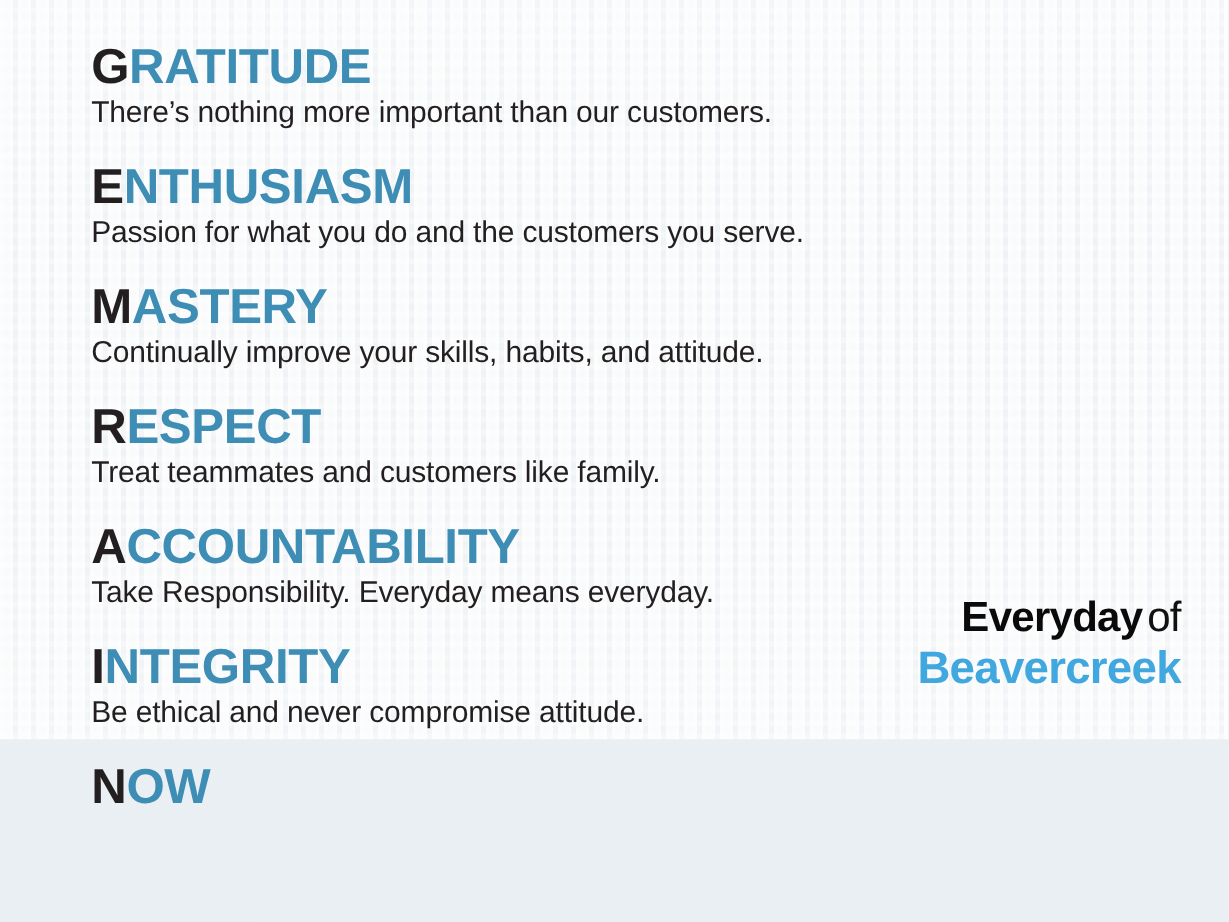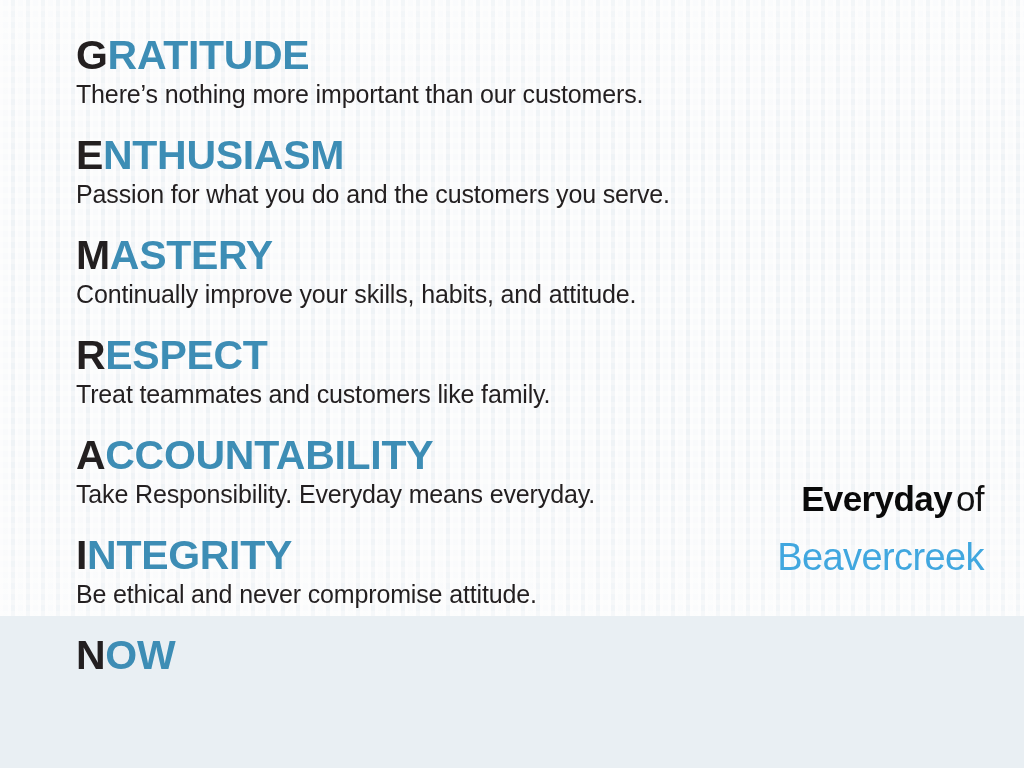--- a/index.html
+++ b/index.html
@@ -116,25 +116,25 @@
     color: #0a0a0a;
   }
   .brand-of {
     font-weight: normal;
     color: #111111;
     margin-left: 4px;
   }
   .brand-line2 {
     font-size: 38px;
     line-height: 42px;
-    font-weight: normal;
+    font-weight: bold;
     color: #41a7df;
     letter-spacing: -0.6px;
     white-space: nowrap;
-    margin-top: 18px;
+    margin-top: 2px;
   }
 </style>
 </head>
 <body>
 
 <div id="poster">
 
   <div id="values">
 
     <div class="value-block">

